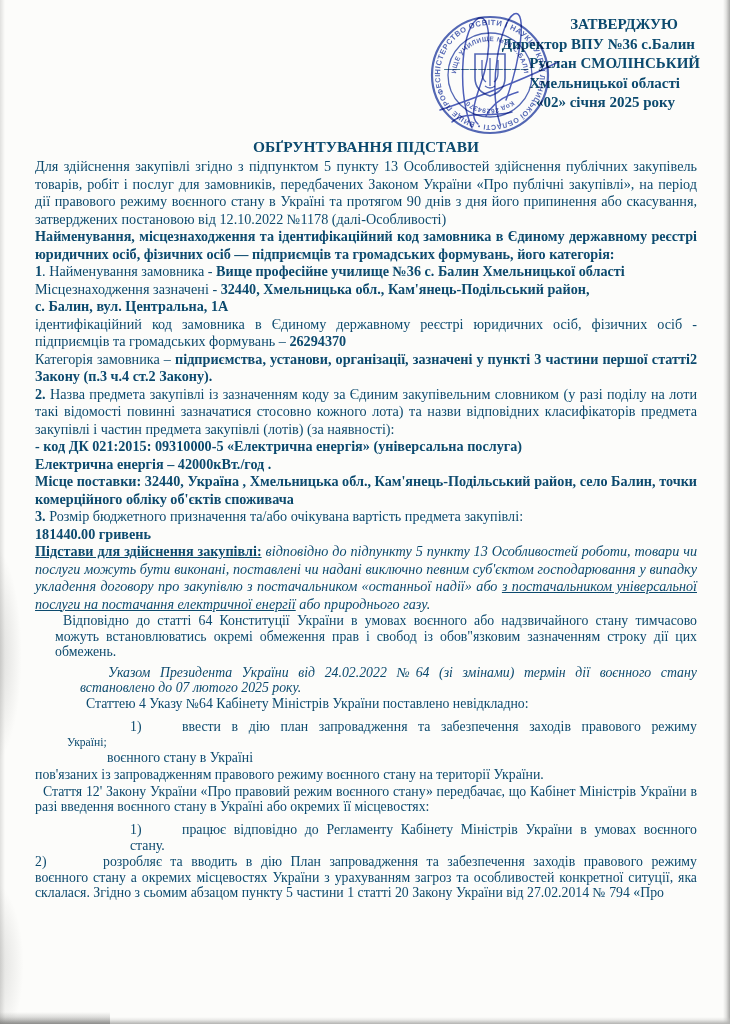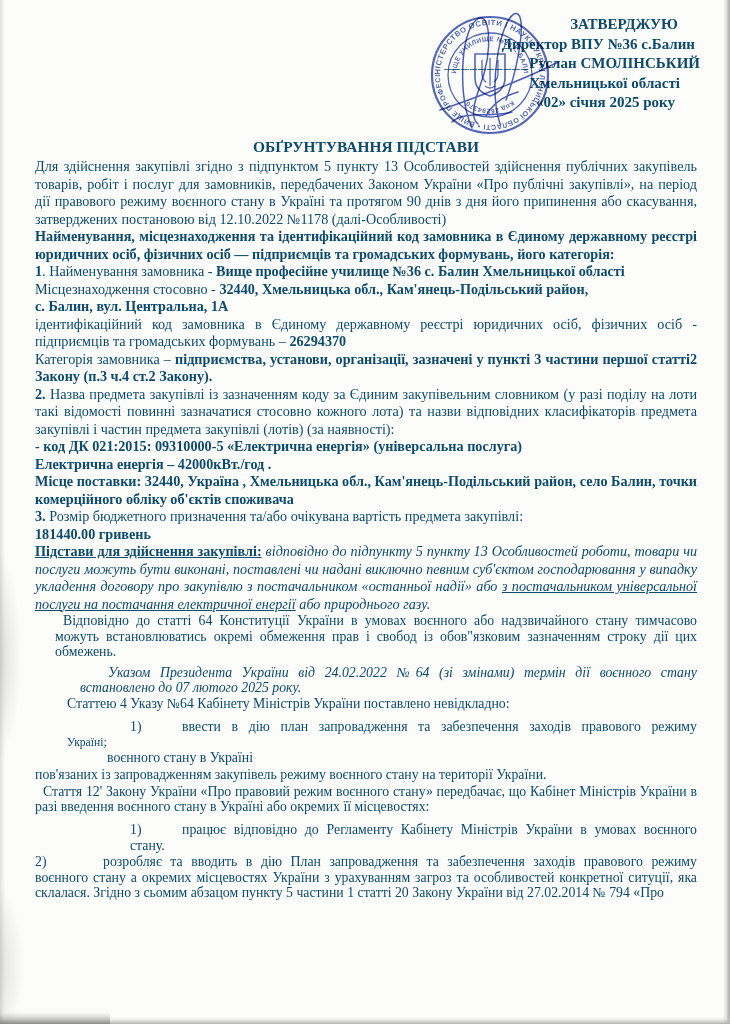--- a/index.html
+++ b/index.html
@@ -43,21 +43,21 @@
   .title{text-align:center;font-weight:700;font-size:15.4px;line-height:18px;margin:0 0 2px 0;}
   p{margin:0;}
   .b{font-weight:700;}
   .i{font-style:italic;}
   .bu{font-weight:700;text-decoration:underline;}
   .iu{font-style:italic;text-decoration:underline;}
 
   .sec2{font-size:13.8px;line-height:15.6px;}
   .ind1{margin-left:20px;text-indent:8px;}
   .it-block{margin-left:45px;text-indent:28px;font-style:italic;margin-top:5px;}
-  .ind2{margin-left:32px;}
+  .ind2{margin-left:51px;}
   .li{text-align:justify;text-align-last:justify;}
   .li .num{display:inline-block;text-align:left;text-indent:0;}
   .li1{margin-left:95px;margin-top:7px;}
   .li1 .num{width:52px;}
   .note{margin-left:32px;font-size:11.6px;line-height:12.5px;margin-top:3px;text-align:left;text-align-last:left;}
   .cont1{margin-left:72px;text-align:left;margin-bottom:2px;}
   .li2{margin-left:0;margin-top:3px;}
   .li2 .num{width:68px;}
   .cont2{text-align:justify;margin-bottom:1px;}
   .p-stattia{text-indent:8px;margin-top:1px;}
@@ -125,21 +125,21 @@
 
   <div class="doc">
     <h1 class="title">ОБҐРУНТУВАННЯ ПІДСТАВИ</h1>
 
     <p><span>Для здійснення закупівлі згідно з підпунктом 5 пункту 13 Особливостей здійснення публічних закупівель товарів, робіт і послуг для замовників, передбачених Законом України «Про публічні закупівлі», на період дії правового режиму воєнного стану в Україні та протягом 90 днів з дня його припинення або скасування, затверджених постановою від 12.10.2022 №1178 (далі-Особливості)</span></p>
 
     <p class="b"><span>Найменування, місцезнаходження та ідентифікаційний код замовника в Єдиному державному реєстрі юридичних осіб, фізичних осіб — підприємців та громадських формувань, його категорія:</span></p>
 
     <p><span class="b">1</span><span>. Найменування замовника - </span><span class="b">Вище професійне училище №36 с. Балин Хмельницької області</span></p>
 
-    <p><span>Місцезнаходження стосовно - </span><span class="b">32440, Хмельницька обл., Кам'янець-Подільський район,</span></p>
+    <p><span>Місцезнаходження зазначені - </span><span class="b">32440, Хмельницька обл., Кам'янець-Подільський район,</span></p>
 
     <p class="b"><span>с. Балин, вул. Центральна, 1А</span></p>
 
     <p><span>ідентифікаційний код замовника в Єдиному державному реєстрі юридичних осіб, фізичних осіб - підприємців та громадських формувань – </span><span class="b">26294370</span></p>
 
     <p><span>Категорія замовника – </span><span class="b">підприємства, установи, організації, зазначені у пункті 3 частини першої статті2 Закону (п.3 ч.4 ст.2 Закону).</span></p>
 
     <p><span class="b">2.</span><span> Назва предмета закупівлі із зазначенням коду за Єдиним закупівельним словником (у разі поділу на лоти такі відомості повинні зазначатися стосовно кожного лота) та назви відповідних класифікаторів предмета закупівлі і частин предмета закупівлі (лотів) (за наявності):</span></p>
 
     <p class="b"><span>- код ДК 021:2015: 09310000-5 «Електрична енергія»  (універсальна послуга)</span></p>
@@ -159,21 +159,21 @@
       <p class="ind1"><span>Відповідно до статті 64 Конституції України в умовах воєнного або надзвичайного стану тимчасово можуть встановлюватись окремі обмеження прав і свобод із обов"язковим зазначенням строку дії цих обмежень.</span></p>
 
       <p class="it-block"><span>Указом Президента України від 24.02.2022 №64 (зі змінами) термін дії воєнного стану встановлено до 07 лютого 2025 року.</span></p>
 
       <p class="ind2"><span>Статтею 4 Указу №64 Кабінету Міністрів України поставлено невідкладно:</span></p>
 
       <p class="li li1"><span class="num">1)</span><span>ввести в дію план запровадження та забезпечення заходів правового режиму</span></p>
       <p class="note"><span>Україні;</span></p>
       <p class="cont1"><span>воєнного стану в Україні</span></p>
 
-      <p class="cont2"><span>пов'язаних  із запровадженням закупівель режиму воєнного стану на території України.</span></p>
+      <p class="cont2"><span>пов'язаних  із запровадженням правового режиму воєнного стану на території України.</span></p>
 
       <p class="p-stattia"><span>Стаття 12' Закону України «Про правовий режим воєнного стану» передбачає, що Кабінет Міністрів України в разі введення воєнного стану в Україні або окремих її місцевостях:</span></p>
 
       <p class="li li3"><span class="num">1)</span><span>працює  відповідно до Регламенту Кабінету Міністрів України в умовах воєнного</span></p>
       <p class="cont3"><span>стану.</span></p>
 
       <p class="li li4"><span class="num">2)</span><span>розробляє  та вводить в дію План запровадження та забезпечення заходів правового режиму</span></p>
       <p class="cont2"><span>воєнного стану а окремих місцевостях України з урахуванням загроз та особливостей  конкретної ситуції, яка склалася. Згідно з сьомим абзацом пункту 5 частини 1 статті 20 Закону України від 27.02.2014 №  794 «Про</span></p>
     </div>
   </div>

